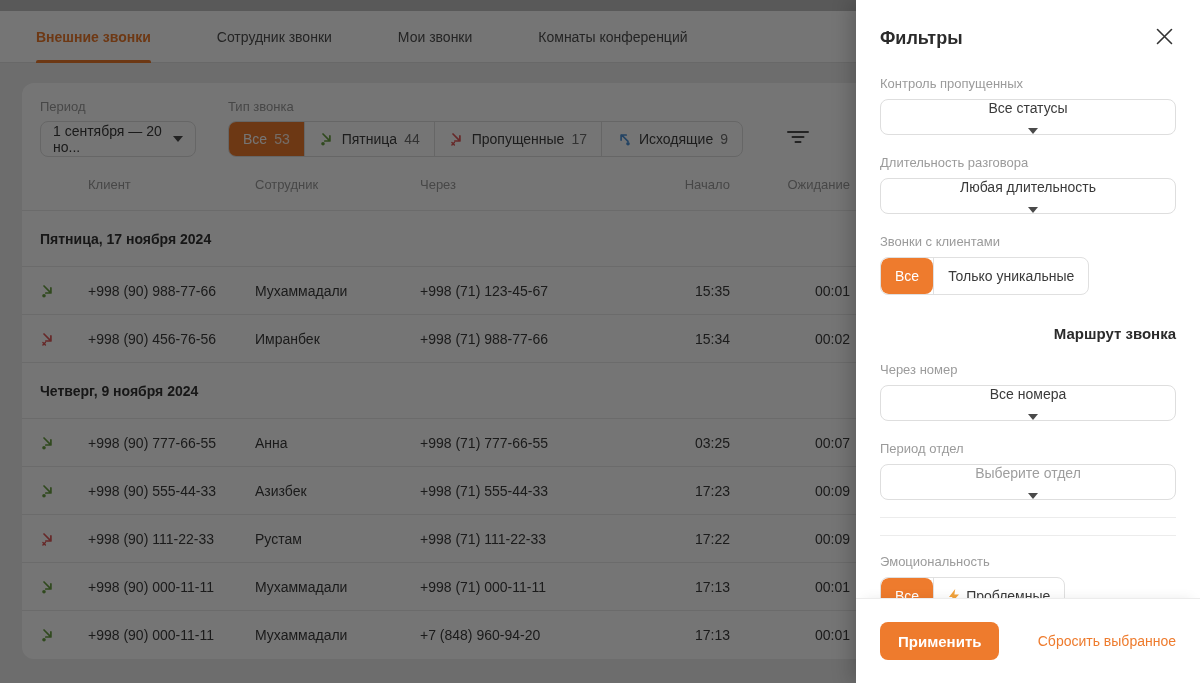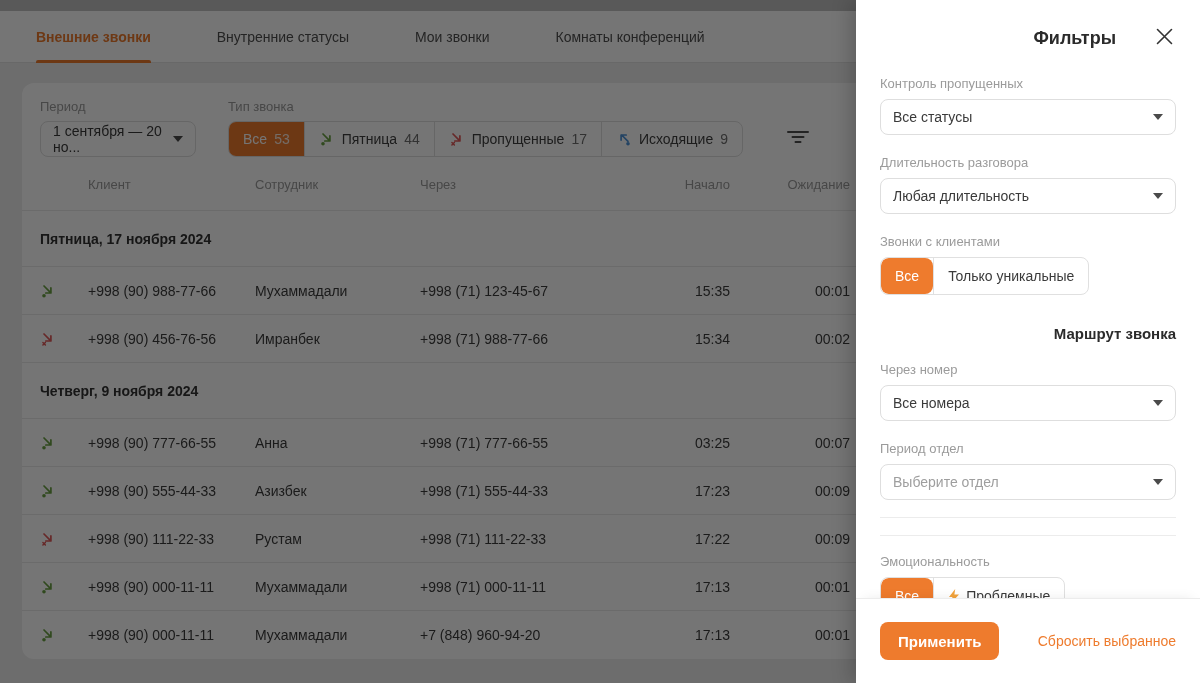--- a/index.html
+++ b/index.html
@@ -50,28 +50,28 @@
   .data-row:last-child { border-bottom:none; }
   .dir-cell { display:flex; align-items:center; }
 
   
   .overlay { position:absolute; inset:0; background:rgba(0,0,0,0.54); z-index:5; }
 
   
   .drawer { position:absolute; top:0; right:0; width:344px; height:683px; background:#fff;
     z-index:10; box-shadow:-6px 0 18px rgba(0,0,0,0.18); }
   .drawer-inner { padding:26px 24px 0; }
-  .drawer-head { display:flex; align-items:center; justify-content:flex-end;gap:36px; }
+  .drawer-head { display:flex; align-items:center; justify-content:space-between;gap:36px; }
   .drawer-title { font-size:18px; font-weight:700; color:#2B2B2B; }
   .icon-btn { width:24px; height:24px; display:flex; align-items:center; justify-content:center;
     cursor:pointer; }
   .f-label { font-size:13px; color:#9B9B9B; }
   .mt26{margin-top:26px} .mt20{margin-top:20px} .mt30{margin-top:30px}
   .mt18{margin-top:18px} .mt17{margin-top:17px} .mt8{margin-top:8px}
-  .f-select { margin-top:8px; }
+  .f-select { margin-top:8px;flex-direction:column; }
   .f-select .ph { color:#9E9E9E; }
   .section-title { font-size:15px; font-weight:700; color:#2B2B2B;text-align:right; }
   .seg2 { display:inline-flex; border:1px solid #E0E0E0; border-radius:8px; height:38px;
     background:#fff; overflow:hidden; }
   .seg2 .opt { display:flex; align-items:center; gap:6px; padding:0 14px; font-size:14px;
     color:#3A3A3A; cursor:pointer; border-left:1px solid #E0E0E0; }
   .seg2 .opt:first-child { border-left:none; }
   .seg2 .opt.active { background:#EE7B2D; color:#fff; border-radius:8px; }
   .hr { border-top:1px solid #ECECEC; }
   .drawer-footer { position:absolute; left:0; right:0; bottom:0; height:85px; background:#fff;
@@ -84,21 +84,21 @@
 </style>
 </head>
 <body>
 
 <div class="app">
 
   <div class="topstrip"></div>
 
   <div class="tabbar" id="tabs">
       <div class="tab active">Внешние звонки</div>
-      <div class="tab">Внутренние статусы</div>
+      <div class="tab">Сотрудник звонки</div>
       <div class="tab">Мои звонки</div>
       <div class="tab">Комнаты конференций</div>
     </div>
 
   <div class="card">
     <div class="toolbar">
       <div>
         <div class="field-label">Период</div>
         <div class="select-box period-box">
           <span>1 сентября — 20 но...</span>

